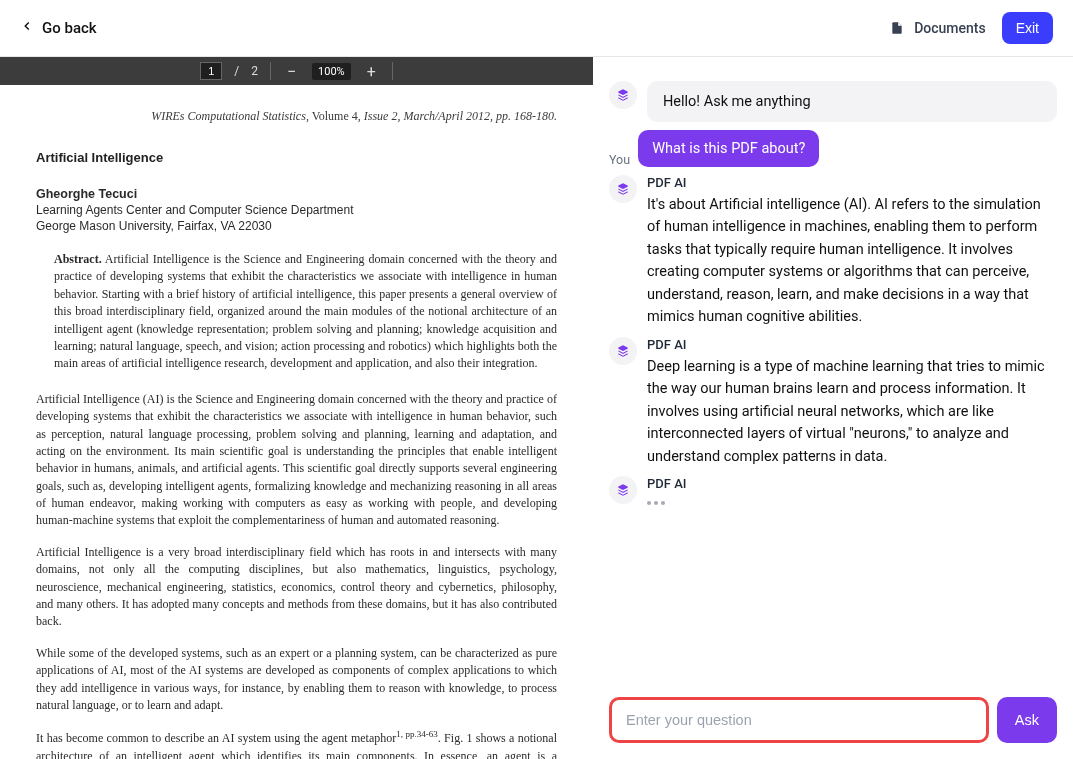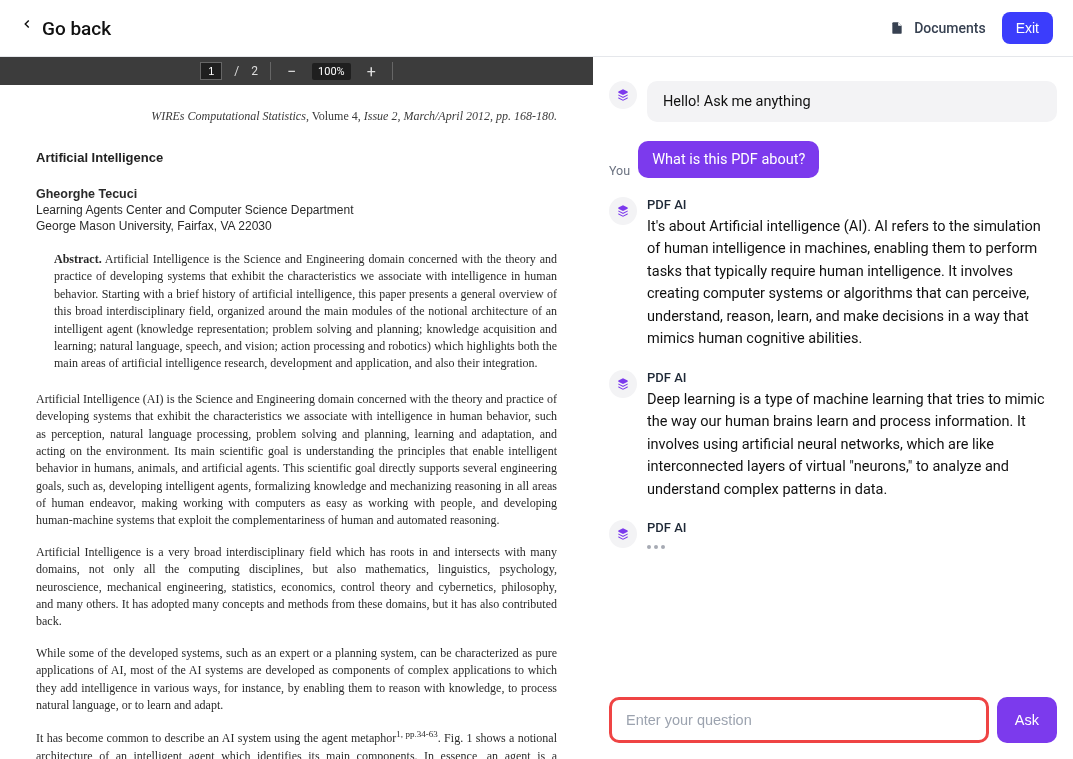--- a/index.html
+++ b/index.html
@@ -1,19 +1,19 @@
 <!DOCTYPE html>
 <html><head>
   <meta charset="utf-8">
   <style>
     * { box-sizing: border-box; margin: 0; padding: 0; }
     body { font-family: -apple-system, BlinkMacSystemFont, 'Segoe UI', Roboto, sans-serif; background: #fff; color: #1f2937; width: 1073px; height: 759px; overflow: hidden; }
     
     .header { display: flex; align-items: center; justify-content: space-between; padding: 10px 20px; height: 56px; }
-    .back-btn { display: flex; align-items: flex-start; gap: 8px; cursor: pointer; font-size: 19px; font-weight: 500; color: #111; }
+    .back-btn { display: flex; align-items: flex-start; gap: 8px; cursor: pointer; font-size: 15px; font-weight: 500; color: #111; }
     .back-btn svg { width: 14px; height: 14px; }
     .header-right { display: flex; align-items: center; gap: 16px; }
     .docs-link { display: flex; align-items: center; gap: 10px; cursor: pointer; font-size: 14px; font-weight: 500; color: #374151; }
     .docs-link svg { width: 14px; height: 16px; }
     .exit-btn { background: #3b3dfc; color: #fff; border: none; border-radius: 8px; padding: 8px 14px; font-size: 14px; font-weight: 500; cursor: pointer; }
 
     .main { display: flex; height: calc(100% - 56px); border-top: 1px solid #e5e7eb; }
     .pdf-pane { flex: 0 0 593px; display: flex; flex-direction: column; }
     .pdf-toolbar { background: #3c3c3c; color: #fff; height: 28px; display: flex; align-items: center; justify-content: center; gap: 12px; font-size: 12px; }
     .page-box { background: #1f1f1f; border: 1px solid #666; width: 22px; height: 18px; text-align: center; font-size: 11px; color: #fff; }
@@ -27,21 +27,21 @@
     .pdf-citation { text-align: right; font-size: 12px; margin-bottom: 26px; font-style: italic; color: #3a3a3a; }
     .pdf-citation .normal { font-style: normal; }
     .pdf-title { font-size: 13px; font-weight: 700; margin-bottom: 22px; font-family: Arial, sans-serif; color: #222; }
     .pdf-author { font-size: 12.5px; font-weight: 700; font-family: Arial, sans-serif; margin-bottom: 2px; }
     .pdf-affil { font-size: 12px; font-family: Arial, sans-serif; margin-bottom: 2px; }
     .pdf-abstract { font-size: 12px; text-align: justify; margin: 18px 0 18px 18px; line-height: 1.45; }
     .pdf-abstract .label { font-weight: 700; }
     .pdf-para { font-size: 12px; text-align: justify; margin-bottom: 14px; line-height: 1.45; }
     .pdf-para sup { font-size: 9px; }
 
-    .chat-pane { flex: 1; display: flex; flex-direction: column; padding: 24px 16px 16px 16px; gap: 19px; overflow-y: auto; position: relative; }
+    .chat-pane { flex: 1; display: flex; flex-direction: column; padding: 24px 16px 16px 16px; gap: 8px; overflow-y: auto; position: relative; }
     .msg-row { display: flex; gap: 10px; align-items: flex-start; }
     .avatar { width: 28px; height: 28px; border-radius: 50%; background: #f3f3f5; display: flex; align-items: center; justify-content: center; flex-shrink: 0; }
     .avatar svg { width: 14px; height: 14px; }
     .bubble-ai-greet { background: #f3f3f5; border-radius: 10px; padding: 12px 16px; font-size: 14.5px; color: #111; flex: 1; }
     .msg-col { flex: 1; }
     .ai-name { font-size: 13px; color: #1f2937; margin-bottom: 4px; font-weight: 500; }
     .ai-text { font-size: 14.5px; line-height: 1.55; color: #111; }
     .user-block { display: flex; flex-direction: row; align-items: flex-end; gap: 4px; }
     .user-label { font-size: 12.5px; color: #6b7280; padding-right: 4px; }
     .user-bubble { background: #7c3aed; color: #fff; border-radius: 10px; padding: 10px 14px; font-size: 14.5px; max-width: 340px; }

